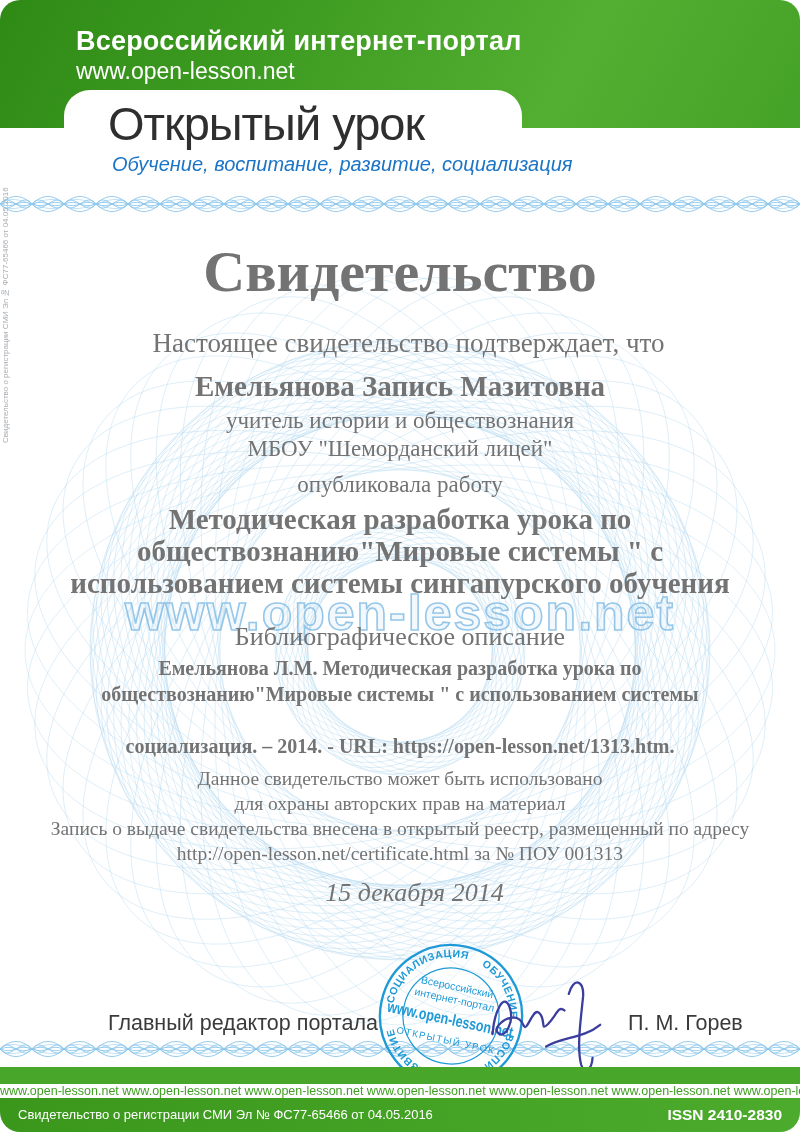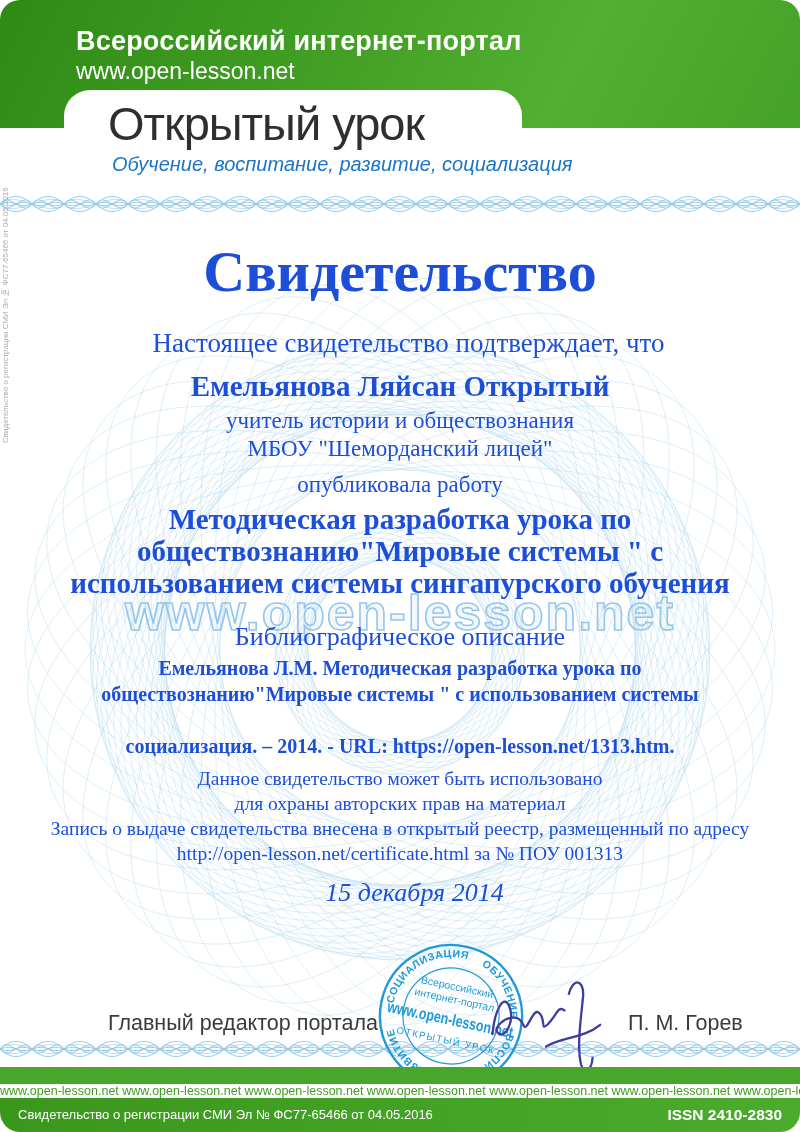--- a/index.html
+++ b/index.html
@@ -24,21 +24,21 @@
   
   .band{position:absolute;left:0;width:800px;height:24px;}
   .band-top{top:192px;}
   .band-bottom{top:1037px;}
   
   .rosette{position:absolute;left:0;top:0;width:800px;height:1132px;pointer-events:none;}
   .watermark{position:absolute;left:0;right:0;top:584px;text-align:center;
     font-family:"Liberation Sans",sans-serif;font-weight:bold;font-size:50px;letter-spacing:2px;
     color:rgba(160,205,235,0.14);-webkit-text-stroke:1.6px rgba(125,185,228,.8);}
   
-  .cline{position:absolute;left:0;right:0;text-align:center;color:#1d4ed8;}
+  .cline{position:absolute;left:0;right:0;text-align:center;color:#737373;}
   .doc-title{top:238px;font-size:58px;font-weight:bold;}
   .confirm{top:328px;font-size:27px;padding-left:17px;}
   .name{top:370px;font-size:29px;font-weight:bold;}
   .role{top:408px;font-size:23px;}
   .school{top:436px;font-size:23px;}
   .action{top:472px;font-size:23px;}
   .work1{top:503px;font-size:29px;font-weight:bold;}
   .work2{top:535px;font-size:29px;font-weight:bold;}
   .work3{top:567px;font-size:29px;font-weight:bold;}
   .biblio{top:622px;font-size:26px;}
@@ -174,21 +174,21 @@
       </pattern>
     </defs>
     <rect x="0" y="0" width="800" height="24" fill="url(#braid)"></rect>
   </svg>
   <svg class="band band-bottom" viewBox="0 0 800 24">
     <rect x="0" y="0" width="800" height="24" fill="url(#braid)"></rect>
   </svg>
 
   <div class="cline doc-title">Свидетельство</div>
   <div class="cline confirm">Настоящее свидетельство подтверждает, что</div>
-  <div class="cline name">Емельянова Ляйсан Открытый</div>
+  <div class="cline name">Емельянова Запись Мазитовна</div>
   <div class="cline role">учитель истории и обществознания</div>
   <div class="cline school">МБОУ "Шеморданский лицей"</div>
   <div class="cline action">опубликовала работу</div>
   <div class="cline work1">Методическая разработка урока по</div>
   <div class="cline work2">обществознанию"Мировые системы " с</div>
   <div class="cline work3">использованием системы сингапурского обучения</div>
   <div class="cline biblio">Библиографическое описание</div>
   <div class="cline cit cit1">Емельянова Л.М. Методическая разработка урока по</div>
   <div class="cline cit cit2">обществознанию"Мировые системы " с использованием системы</div>
   <div class="cline cit cit4">социализация. – 2014. - URL: https://open-lesson.net/1313.htm.</div>

